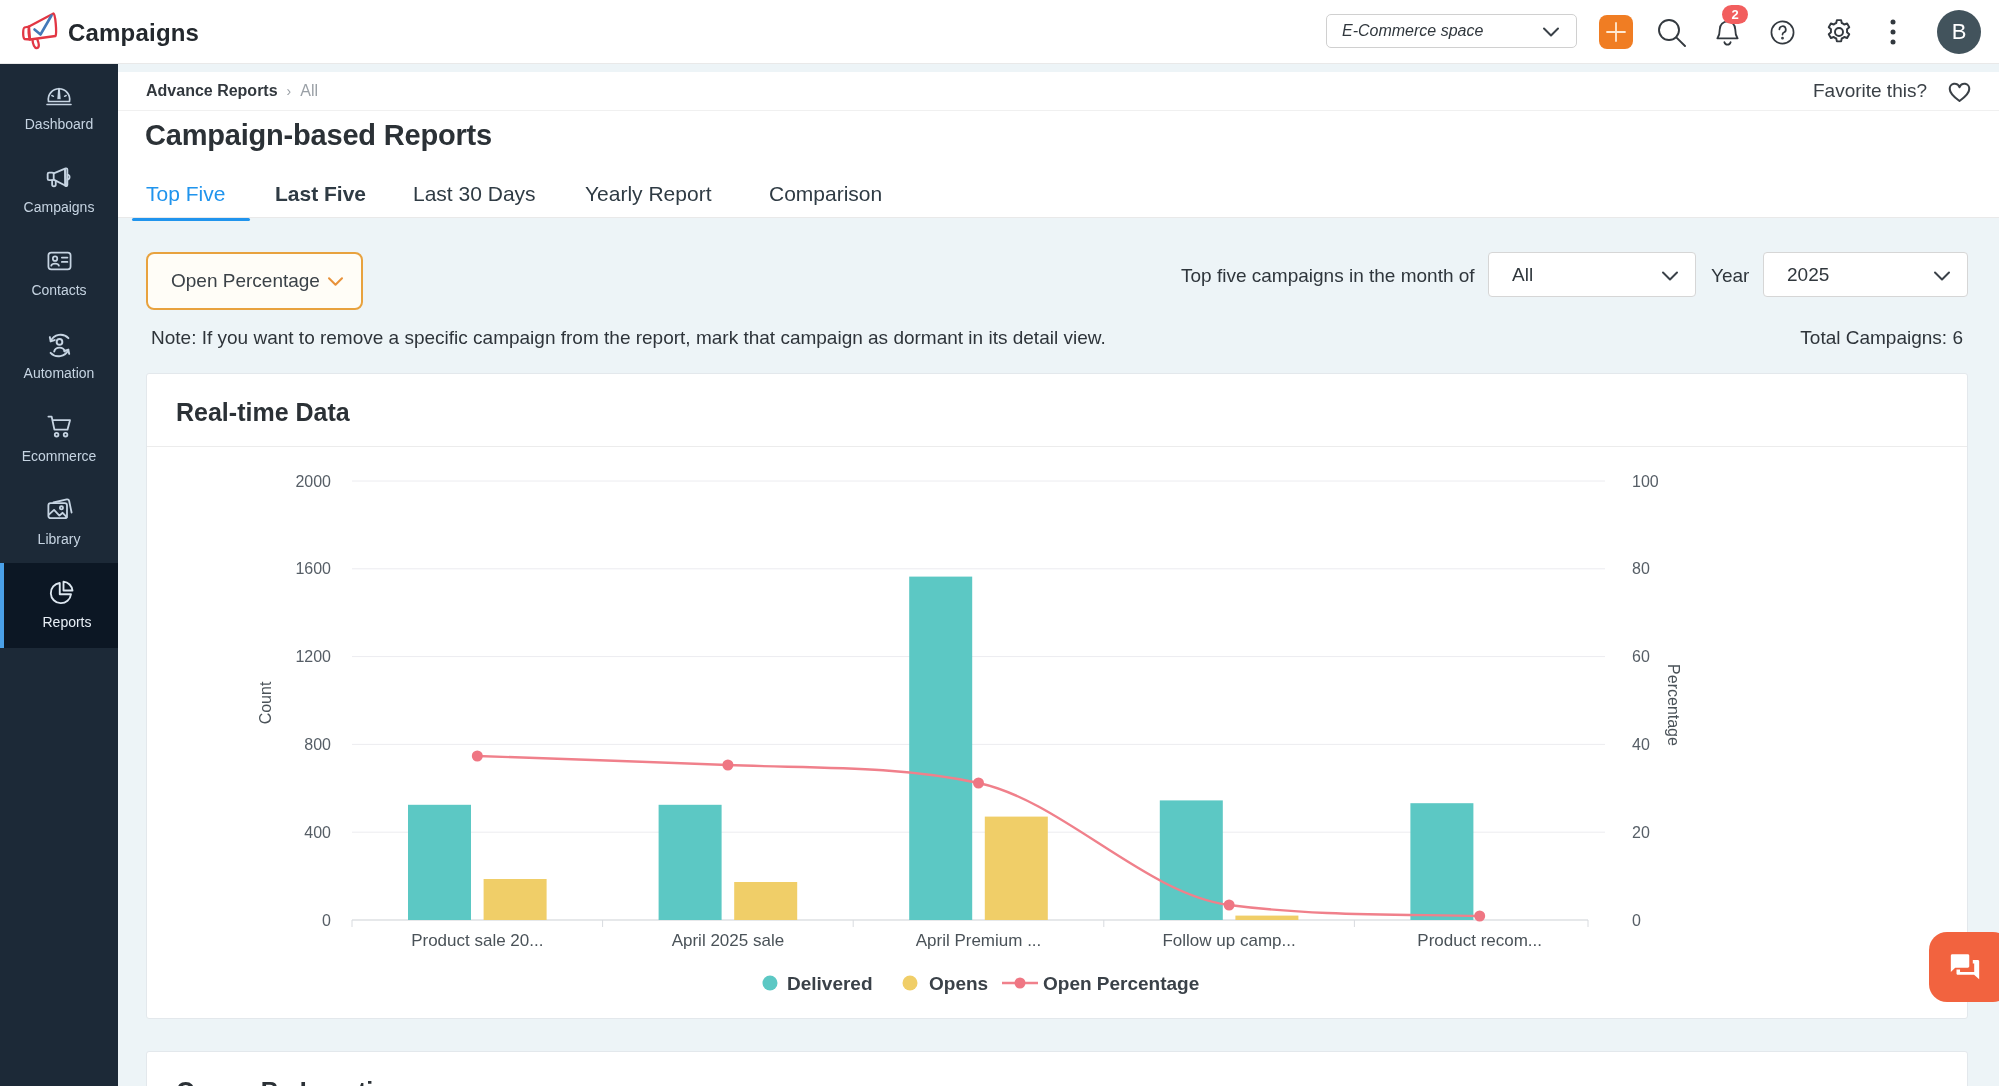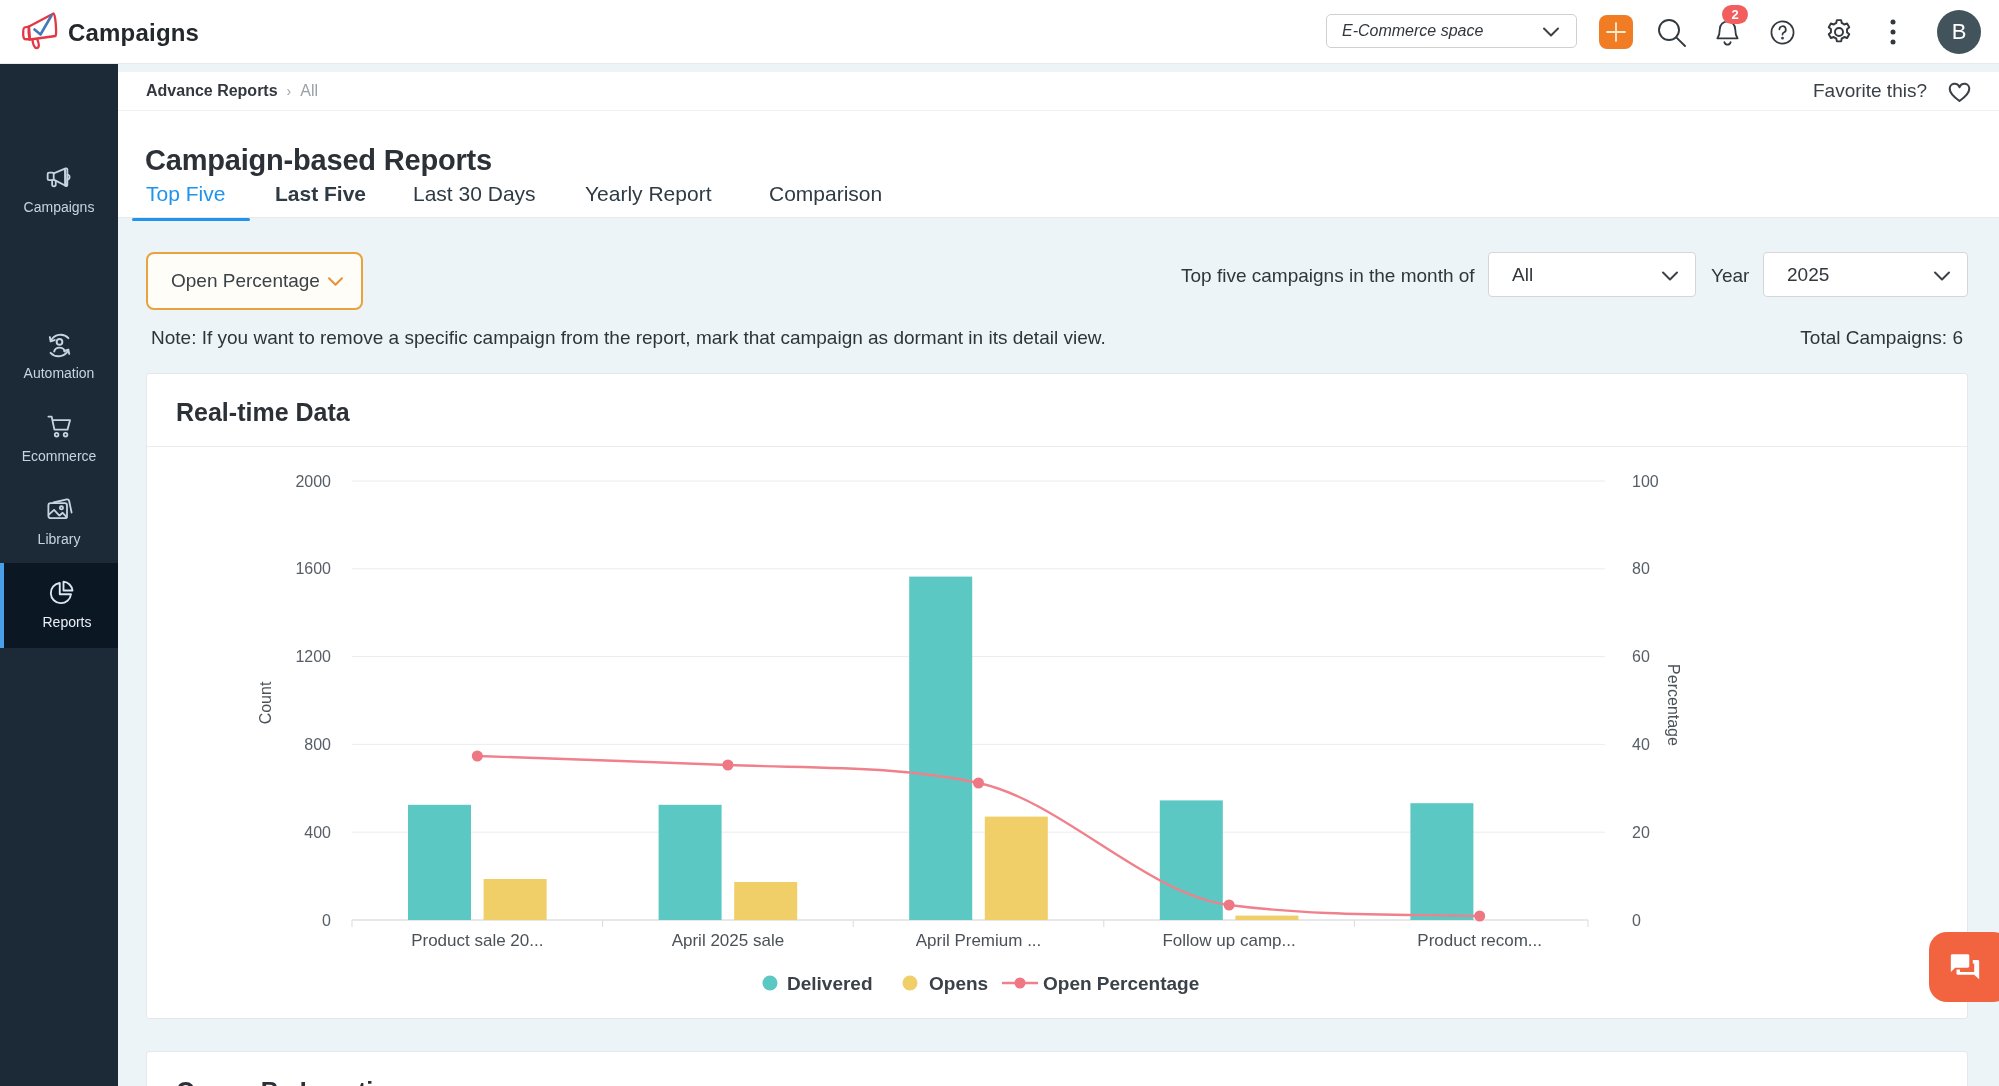--- a/index.html
+++ b/index.html
@@ -24,21 +24,21 @@
   .nav-item.active { background:#0c1724; border-left:4px solid #4aa0e8; }
   .nav-item.active svg { margin-left:-15px; }
 
   
   #main { position:absolute; left:118px; top:72px; width:1881px; height:1022px; background:#ffffff; }
   #crumbrow { position:absolute; left:0; top:0; width:1881px; height:39px; border-bottom:1px solid #f0f0f0; background:#fff; }
   #crumb { position:absolute; left:28px; top:10px; font-size:16px; color:#32383e; font-weight:700; }
   #crumb .sep { color:#9aa0a6; font-weight:400; font-size:14px; padding:0 9px; }
   #crumb .all { color:#9aa0a6; font-weight:400; }
   #fav { position:absolute; right:72px; top:8px; font-size:19px; color:#3a4046; }
-  #title { position:absolute; left:27px; top:47px; font-size:29px; font-weight:700; color:#2b3136; letter-spacing:-0.2px;margin-top:25px; }
+  #title { position:absolute; left:27px; top:47px; font-size:29px; font-weight:700; color:#2b3136; letter-spacing:-0.2px; }
   .tab { position:absolute; top:110px; font-size:21px; color:#2f3b44; }
   .tab.active { color:#2094ed; }
   #tabline { position:absolute; left:14px; top:146px; width:118px; height:3px; background:#2094ed; border-radius:2px; z-index:3; }
   #tabborder { position:absolute; left:0; top:145px; width:1881px; height:1px; background:#e9e9e9; z-index:3; }
 
   
   #zone { position:absolute; left:0; top:146px; width:1881px; height:876px; background:#edf4f7; }
   #openpct { position:absolute; left:28px; top:34px; width:217px; height:58px; background:#fffdf7; border:2px solid #e8a23e; border-radius:8px; }
   #openpct span { position:absolute; left:23px; top:16px; font-size:19px; color:#3b4248; }
   .flabel { position:absolute; top:47px; font-size:19px; color:#2f363c; }
@@ -54,29 +54,47 @@
   #card2 { position:absolute; left:28px; top:833px; width:1822px; height:200px; background:#fff; border:1px solid #e3e8ec; border-radius:3px; }
   #card2 h2 { position:absolute; left:29px; top:25px; font-size:25px; font-weight:700; color:#2b3136; }
 
   
   #chat { position:absolute; left:1929px; top:932px; width:82px; height:70px; background:#f2633f; border-radius:18px; z-index:9; }
 </style>
 </head>
 <body>
 
 <div id="sidebar">
+  <div class="nav-item" style="top:1px;">
+    <svg width="30" height="24" viewBox="0 0 30 24" fill="none" stroke="#c6d4e2" stroke-width="1.7" stroke-linecap="round" stroke-linejoin="round" style="top:17px;margin-left:-15px;">
+        <path d="M4.5 19.5 a10.7 10.7 0 1 1 21 0 z"></path>
+        <path d="M14.2 16.5 L15 6.5 L15.8 16.5" fill="#c6d4e2"></path>
+        <path d="M7.8 13.5 l1.7 0.8 M22.2 13.5 l-1.7 0.8 M2.9 22.5 h24.2" stroke-width="1.4"></path>
+      </svg>
+    <div class="lbl">Dashboard</div>
+  </div>
   <div class="nav-item" style="top:84px;">
     <svg width="29" height="29" viewBox="0 0 24 24" fill="none" stroke="#c6d4e2" stroke-width="1.5" stroke-linecap="round" stroke-linejoin="round" style="top:15px;margin-left:-14px;">
         <rect x="2.2" y="8" width="5" height="6.2" rx="1.2"></rect>
         <path d="M7.2 8.6 L16.6 4.6 L17.5 19 L7.2 13.8"></path>
         <rect x="16.6" y="4.4" width="1.9" height="14.8" rx="0.9"></rect>
         <path d="M18.7 9.6 a2.1 2.1 0 0 1 0 4.1"></path>
         <path d="M5.9 14.2 v3.6 a1.5 1.5 0 0 0 3 0 v-2.9"></path>
       </svg>
     <div class="lbl">Campaigns</div>
+  </div>
+  <div class="nav-item" style="top:167px;">
+    <svg width="29" height="28" viewBox="0 0 24 24" fill="none" stroke="#c6d4e2" stroke-width="1.5" stroke-linecap="round" stroke-linejoin="round" style="top:16px;margin-left:-14px;">
+        <rect x="2.5" y="4.8" width="19" height="14.4" rx="2.4"></rect>
+        <circle cx="8.2" cy="10" r="1.9"></circle>
+        <path d="M4.9 16 c0.6-2.2 6-2.2 6.6 0"></path>
+        <path d="M14 9 h4.8"></path>
+        <path d="M14 12.8 h4.8"></path>
+      </svg>
+    <div class="lbl">Contacts</div>
   </div>
   <div class="nav-item" style="top:333px;">
     <svg width="29" height="29" viewBox="0 0 24 24" fill="none" stroke="#c6d4e2" stroke-width="1.5" stroke-linecap="round" stroke-linejoin="round" style="top:15px;margin-left:-14px;">
         <path d="M2.8 3.8 h2.7 l2.3 10.8 h10.8 l2.1-7.8 H6.1"></path>
         <circle cx="9.6" cy="18.8" r="1.5"></circle>
         <circle cx="17" cy="18.8" r="1.5"></circle>
       </svg>
     <div class="lbl">Ecommerce</div>
   </div>
   <div class="nav-item" style="top:250px;">

